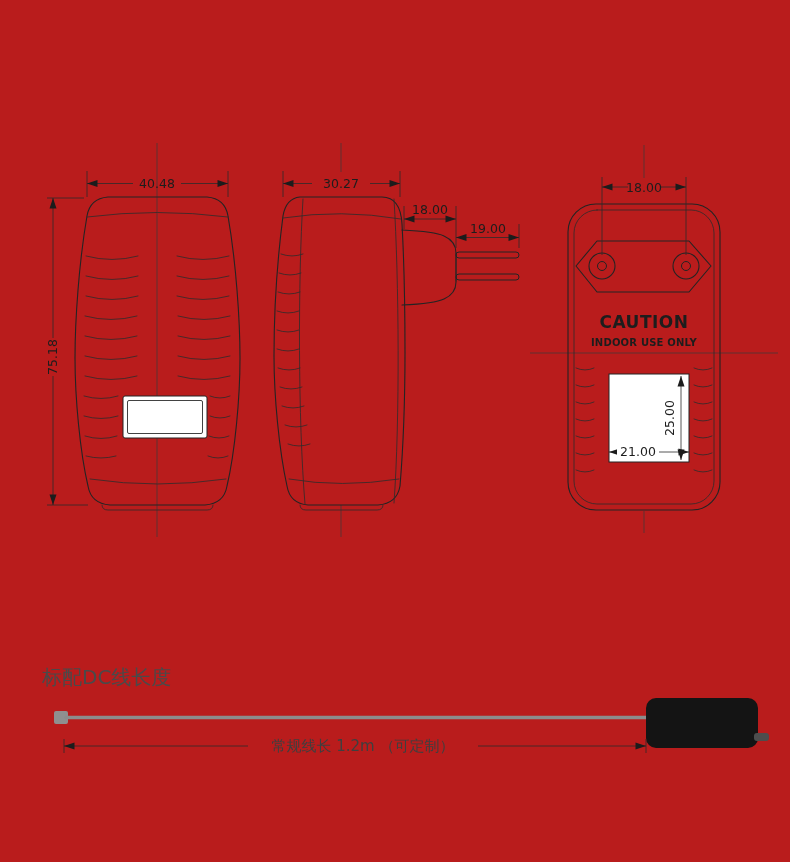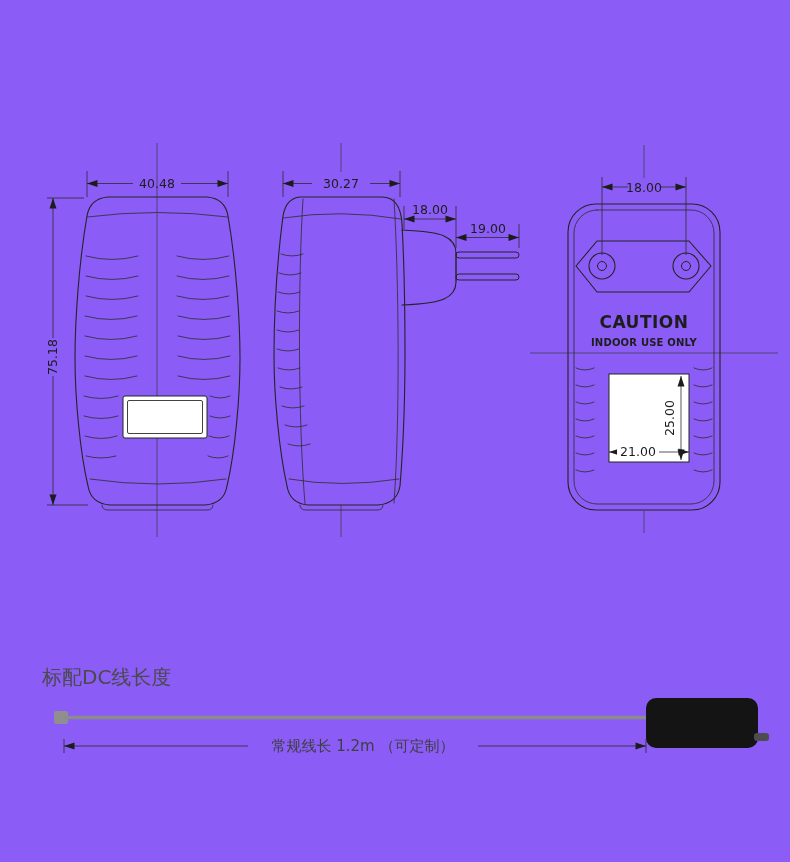--- a/index.html
+++ b/index.html
@@ -1,16 +1,16 @@
 <!DOCTYPE html>
 <html><head>
 <meta charset="utf-8">
 <style>
   html,body{margin:0;padding:0;background:#fff;}
-  .page{position:relative;width:790px;height:862px;background:#8b5cf6;overflow:hidden;
+  .page{position:relative;width:790px;height:862px;background:#b91c1c;overflow:hidden;
         font-family:"DejaVu Sans","Liberation Sans",sans-serif;}
   svg{position:absolute;left:0;top:0;}
   svg text{font-family:"DejaVu Sans","Liberation Sans",sans-serif;fill:#1d1d1d;}
   .dim{font-size:12.5px;}
   .caution1{font-size:17px;font-weight:bold;letter-spacing:.5px;}
   .caution2{font-size:10px;font-weight:bold;letter-spacing:.2px;}
   .heading{font-size:20px;fill:#4a4a4a;}
   .cable-note{font-size:15px;fill:#3f3f3f;}
   .outline{fill:none;stroke:#242424;stroke-width:1.1;stroke-linecap:round;stroke-linejoin:round;}
   .thin{fill:none;stroke:#2c2c2c;stroke-width:.8;stroke-linecap:round;}

